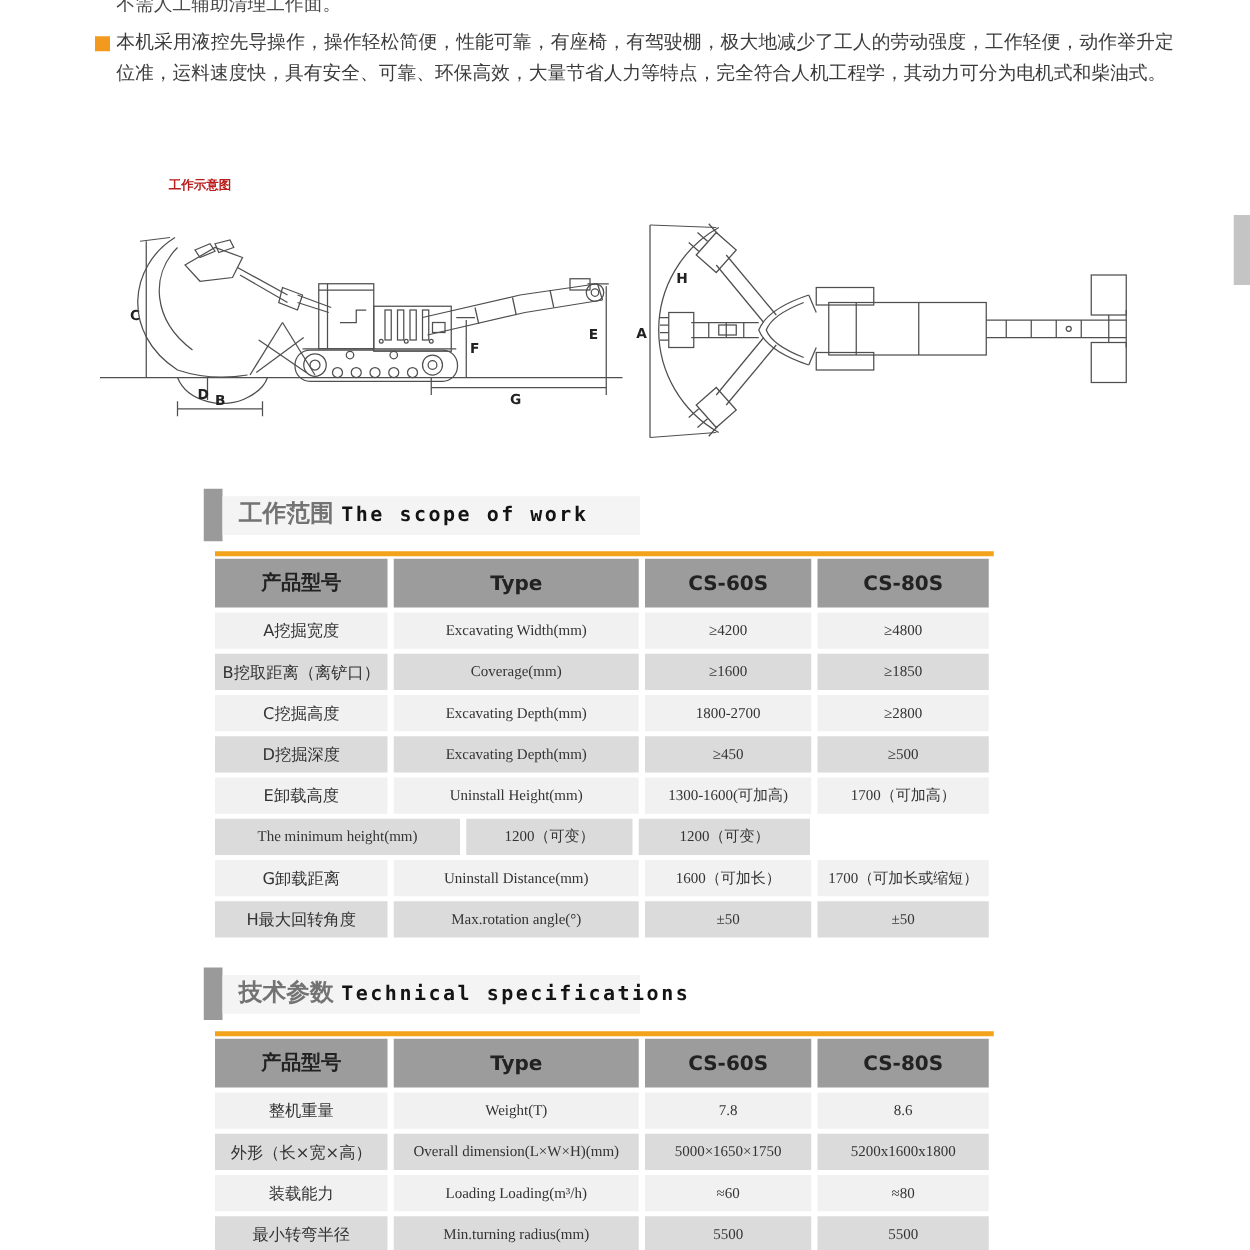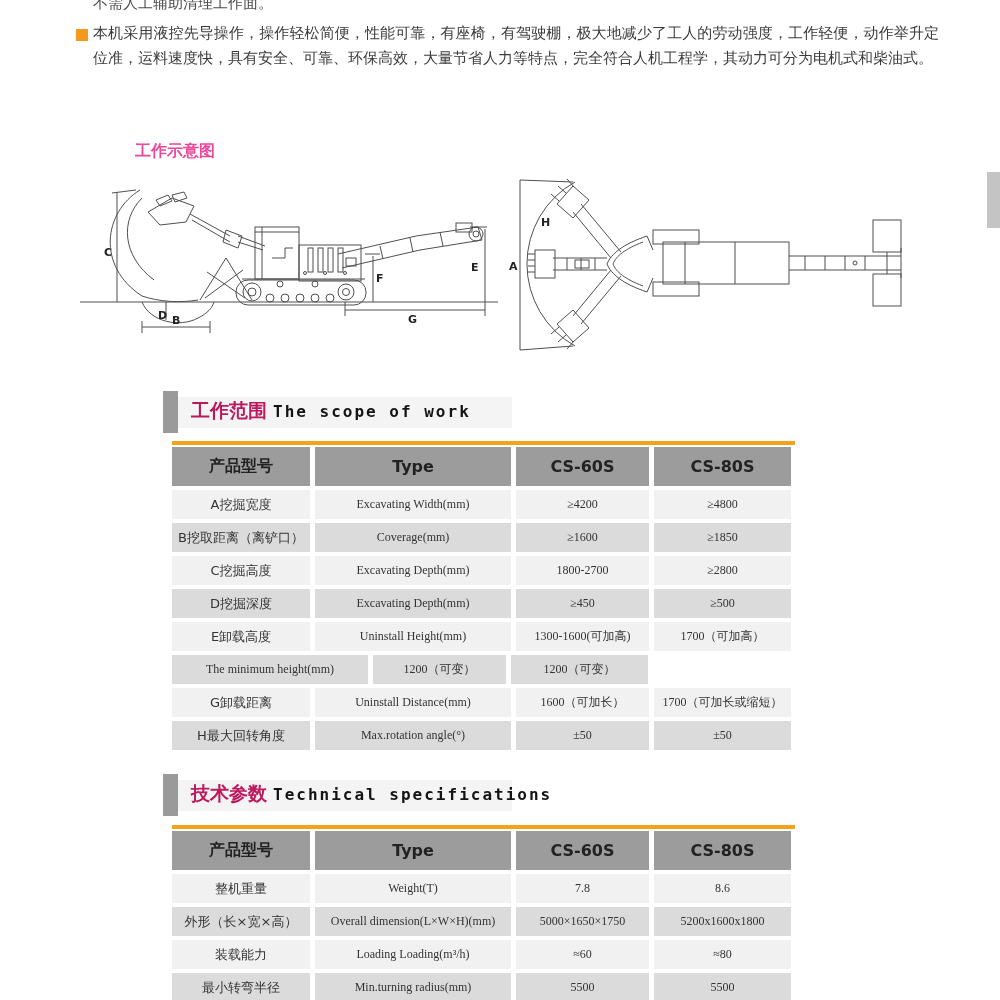--- a/index.html
+++ b/index.html
@@ -4,36 +4,36 @@
 <style>
   html,body{margin:0;padding:0;background:#ffffff;}
   .page{position:relative;width:1000px;height:1000px;background:#fff;overflow:hidden;
         font-family:"DejaVu Sans","Liberation Sans",sans-serif;color:#3b3b3b;}
   
   .top-line{position:absolute;left:93px;top:-7px;font-size:15px;line-height:20px;color:#4a4a4a;}
   .bullet-sq{position:absolute;left:76px;top:29px;width:12px;height:12px;background:#F39A1E;}
   .intro-para{position:absolute;left:93px;top:21px;width:846px;font-size:15px;line-height:25px;
               text-align:justify;color:#3b3b3b;}
   
-  .diagram-title{position:absolute;left:135px;top:141px;font-size:16px;font-weight:bold;color:#ec4899;}
+  .diagram-title{position:absolute;left:135px;top:141px;font-size:10px;font-weight:bold;color:#b91c1c;}
   .svg-side{position:absolute;left:78px;top:168px;}
   .svg-top{position:absolute;left:505px;top:158px;}
   .svg-side path,.svg-side line,.svg-side rect,.svg-side circle,
   .svg-top path,.svg-top line,.svg-top rect,.svg-top circle{
       stroke:#4f4f4f;stroke-width:1;fill:none;}
   .dim-label{font-size:11px;font-weight:bold;fill:#222;stroke:none;}
   .slat{fill:#555;stroke:none;}
   .dot{fill:#444;stroke:none;}
   .scroll-thumb{position:absolute;left:987px;top:172px;width:13px;height:56px;background:#c4c4c4;}
   
   .sec{position:absolute;left:163px;height:46px;}
   .sec-bar{position:absolute;left:0;top:0;width:15px;height:42px;background:#9a9a9a;}
   .sec-band{position:absolute;left:15px;top:6px;width:334px;height:31px;background:#f4f4f4;}
   .sec-title{position:absolute;left:28px;top:7px;white-space:nowrap;}
-  .sec-title .zh{font-size:19px;font-weight:bold;color:#be185d;}
+  .sec-title .zh{font-size:19px;font-weight:bold;color:#737373;}
   .sec-title .en{font-family:"DejaVu Sans Mono","Liberation Mono",monospace;
                  font-size:16px;font-weight:bold;color:#141414;letter-spacing:2px;margin-left:6px;}
   
   .tbl{position:absolute;left:172px;width:623px;}
   .rule{width:623px;height:4px;background:#F2A21B;margin-bottom:2px;}
   .trow{display:flex;gap:5px;margin-top:4px;}
   .trow.hdr{margin-top:0;}
   .cell{display:flex;align-items:center;justify-content:center;text-align:center;}
   .c1{width:138px;} .c2{width:196px;} .c3{width:133px;} .c4{width:137px;}
   .hdr .cell{height:39px;background:#9C9C9C;color:#222;font-weight:bold;font-size:16px;}

